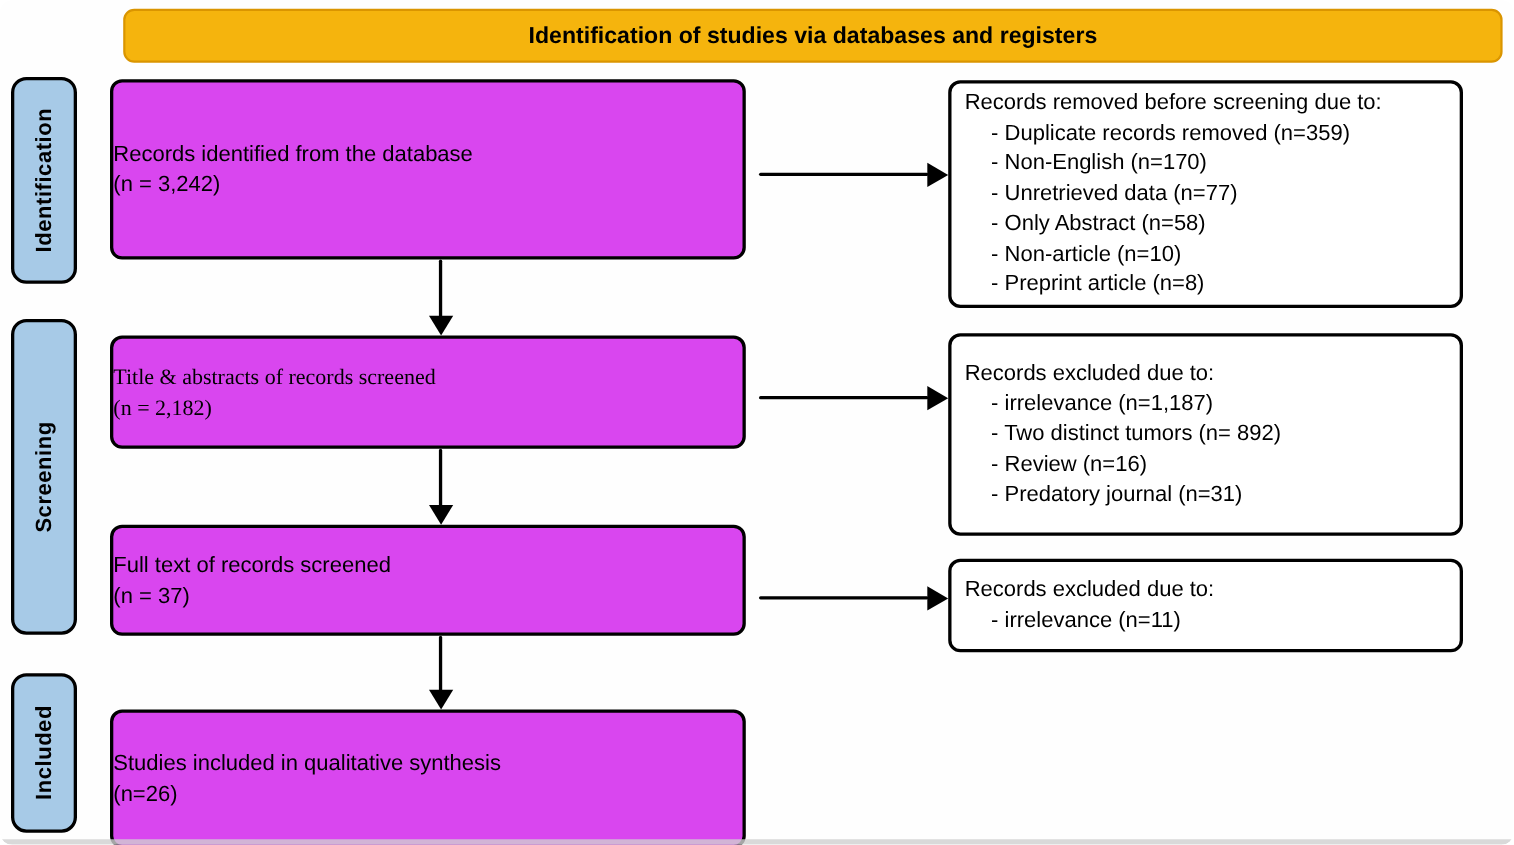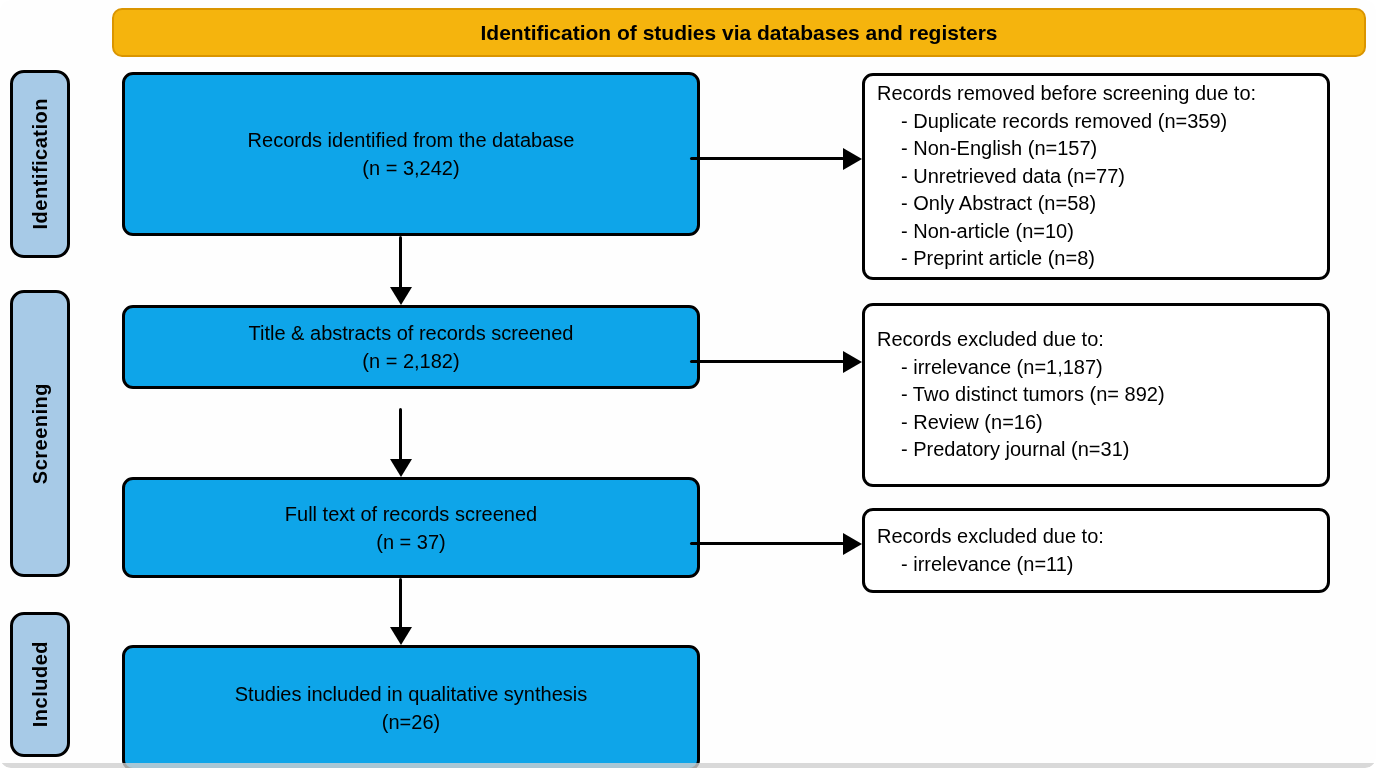--- a/index.html
+++ b/index.html
@@ -42,30 +42,30 @@
     letter-spacing: 0.5px;
     white-space: nowrap;
   }
   #stage-identification { top: 70px;  height: 188px; }
   #stage-screening      { top: 290px; height: 287px; }
   #stage-included       { top: 612px; height: 145px; }
 
   
   .flow-box {
     position: absolute;
-    left: 122px; width: 578px;
-    background: #0ea5e9;
+    left: 100px; width: 578px;
+    background: #d946ef;
     border: 3px solid #000;
     display: flex; flex-direction: column;
-    align-items: center; justify-content: center;
+    align-items: flex-start; justify-content: center;
     text-align: center;
     font-size: 20px; line-height: 28px;
   }
   #flow-box-1 { top: 72px;  height: 164px; }
-  #flow-box-2 { top: 305px; height: 84px; }
+  #flow-box-2 { top: 305px; height: 103px; font-family: Liberation Serif, serif; }
   #flow-box-3 { top: 477px; height: 101px; }
   #flow-box-4 { top: 645px; height: 126px; }
 
   
   .excl-box {
     position: absolute;
     left: 862px; width: 468px;
     background: #fff;
     border: 3px solid #000;
     display: flex; flex-direction: column; justify-content: center;
@@ -158,21 +158,21 @@
   <div class="flow-box" id="flow-box-4">
     <div>Studies included in qualitative synthesis</div>
     <div>(n=26)</div>
   </div>
 
   <div class="excl-box" id="excl-box-1">
     <div>Records removed before screening due to:</div>
     <ul>
 
     <li>- Duplicate records removed (n=359)</li>
-        <li>- Non-English (n=157)</li>
+        <li>- Non-English (n=170)</li>
         <li>- Unretrieved data (n=77)</li>
         <li>- Only Abstract (n=58)</li>
         <li>- Non-article (n=10)</li>
         <li>- Preprint article (n=8)</li>
       </ul>
   </div>
   <div class="excl-box" id="excl-box-2">
     <div>Records excluded due to:</div>
     <ul>
 

